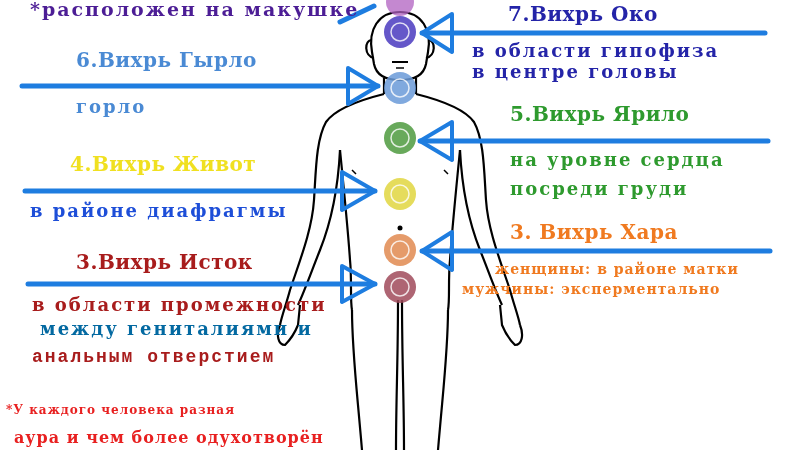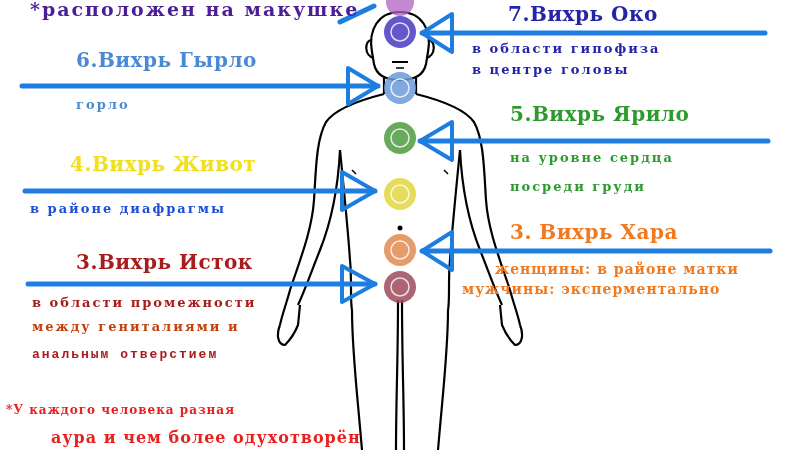--- a/index.html
+++ b/index.html
@@ -3,21 +3,21 @@
   <meta charset="utf-8">
   <style>
     html, body { margin: 0; padding: 0; }
     body {
       width: 800px; height: 450px; overflow: hidden; position: relative;
       background: #ffffff;
       font-family: "DejaVu Serif", serif;
     }
     .txt { position: absolute; white-space: nowrap; font-weight: bold; line-height: 1; }
     .title { font-size: 20px; letter-spacing: 0.5px; }
-    .desc { font-size: 13px; letter-spacing: 2px; }
+    .desc { font-size: 18px; letter-spacing: 2px; }
     .desc-sm { font-size: 14px; letter-spacing: 1px; }
     svg.layer { position: absolute; left: 0; top: 0; }
   </style>
 </head>
 <body>
 
 <svg class="layer" width="800" height="450" viewBox="0 0 800 450">
   <g fill="none" stroke="#000" stroke-width="2.2" stroke-linejoin="round">
 
     <path d="M372 52 C368 30 378 12 400 12 C422 12 432 30 428 52 L426 64 C424 74 416 80 400 80 C384 80 376 74 374 64 Z"></path>
@@ -112,17 +112,17 @@
 
 <div class="txt title" style="left:70px; top:154px; color:#f0e020;">4.Вихрь Живот</div>
 <div class="txt desc" style="left:30px; top:202px; color:#1d4ed8;">в районе диафрагмы</div>
 
 <div class="txt title" style="left:510px; top:222px; color:#f07a20;">3. Вихрь Хара</div>
 <div class="txt desc-sm" style="left:466px; top:262px; color:#f07a20;margin-left:29px;">женщины: в районе матки</div>
 <div class="txt desc-sm" style="left:462px; top:282px; color:#f07a20;">мужчины: эксперментально</div>
 
 <div class="txt title" style="left:76px; top:252px; color:#a81c1c;">3.Вихрь Исток</div>
 <div class="txt desc" style="left:32px; top:296px; color:#a81c1c;">в области промежности</div>
-<div class="txt desc" style="left:32px; top:320px; color:#c2410c;">между гениталиями и</div>
+<div class="txt desc" style="left:40px; top:320px; color:#0369a1;">между гениталиями и</div>
 <div class="txt desc" style="left:32px; top:348px; color:#a81c1c;font-family:Liberation Mono, monospace;">анальным отверстием</div>
 
 <div class="txt desc-sm" style="left:6px; top:404px; font-size:12px; color:#e82020;">*У каждого человека разная</div>
-<div class="txt desc-sm" style="left:14px; top:430px; font-size:16px; color:#e82020;margin-left:37px;">аура и чем более одухотворён</div>
+<div class="txt desc-sm" style="left:14px; top:430px; font-size:16px; color:#e82020;">аура и чем более одухотворён</div>
 
 </body></html>

